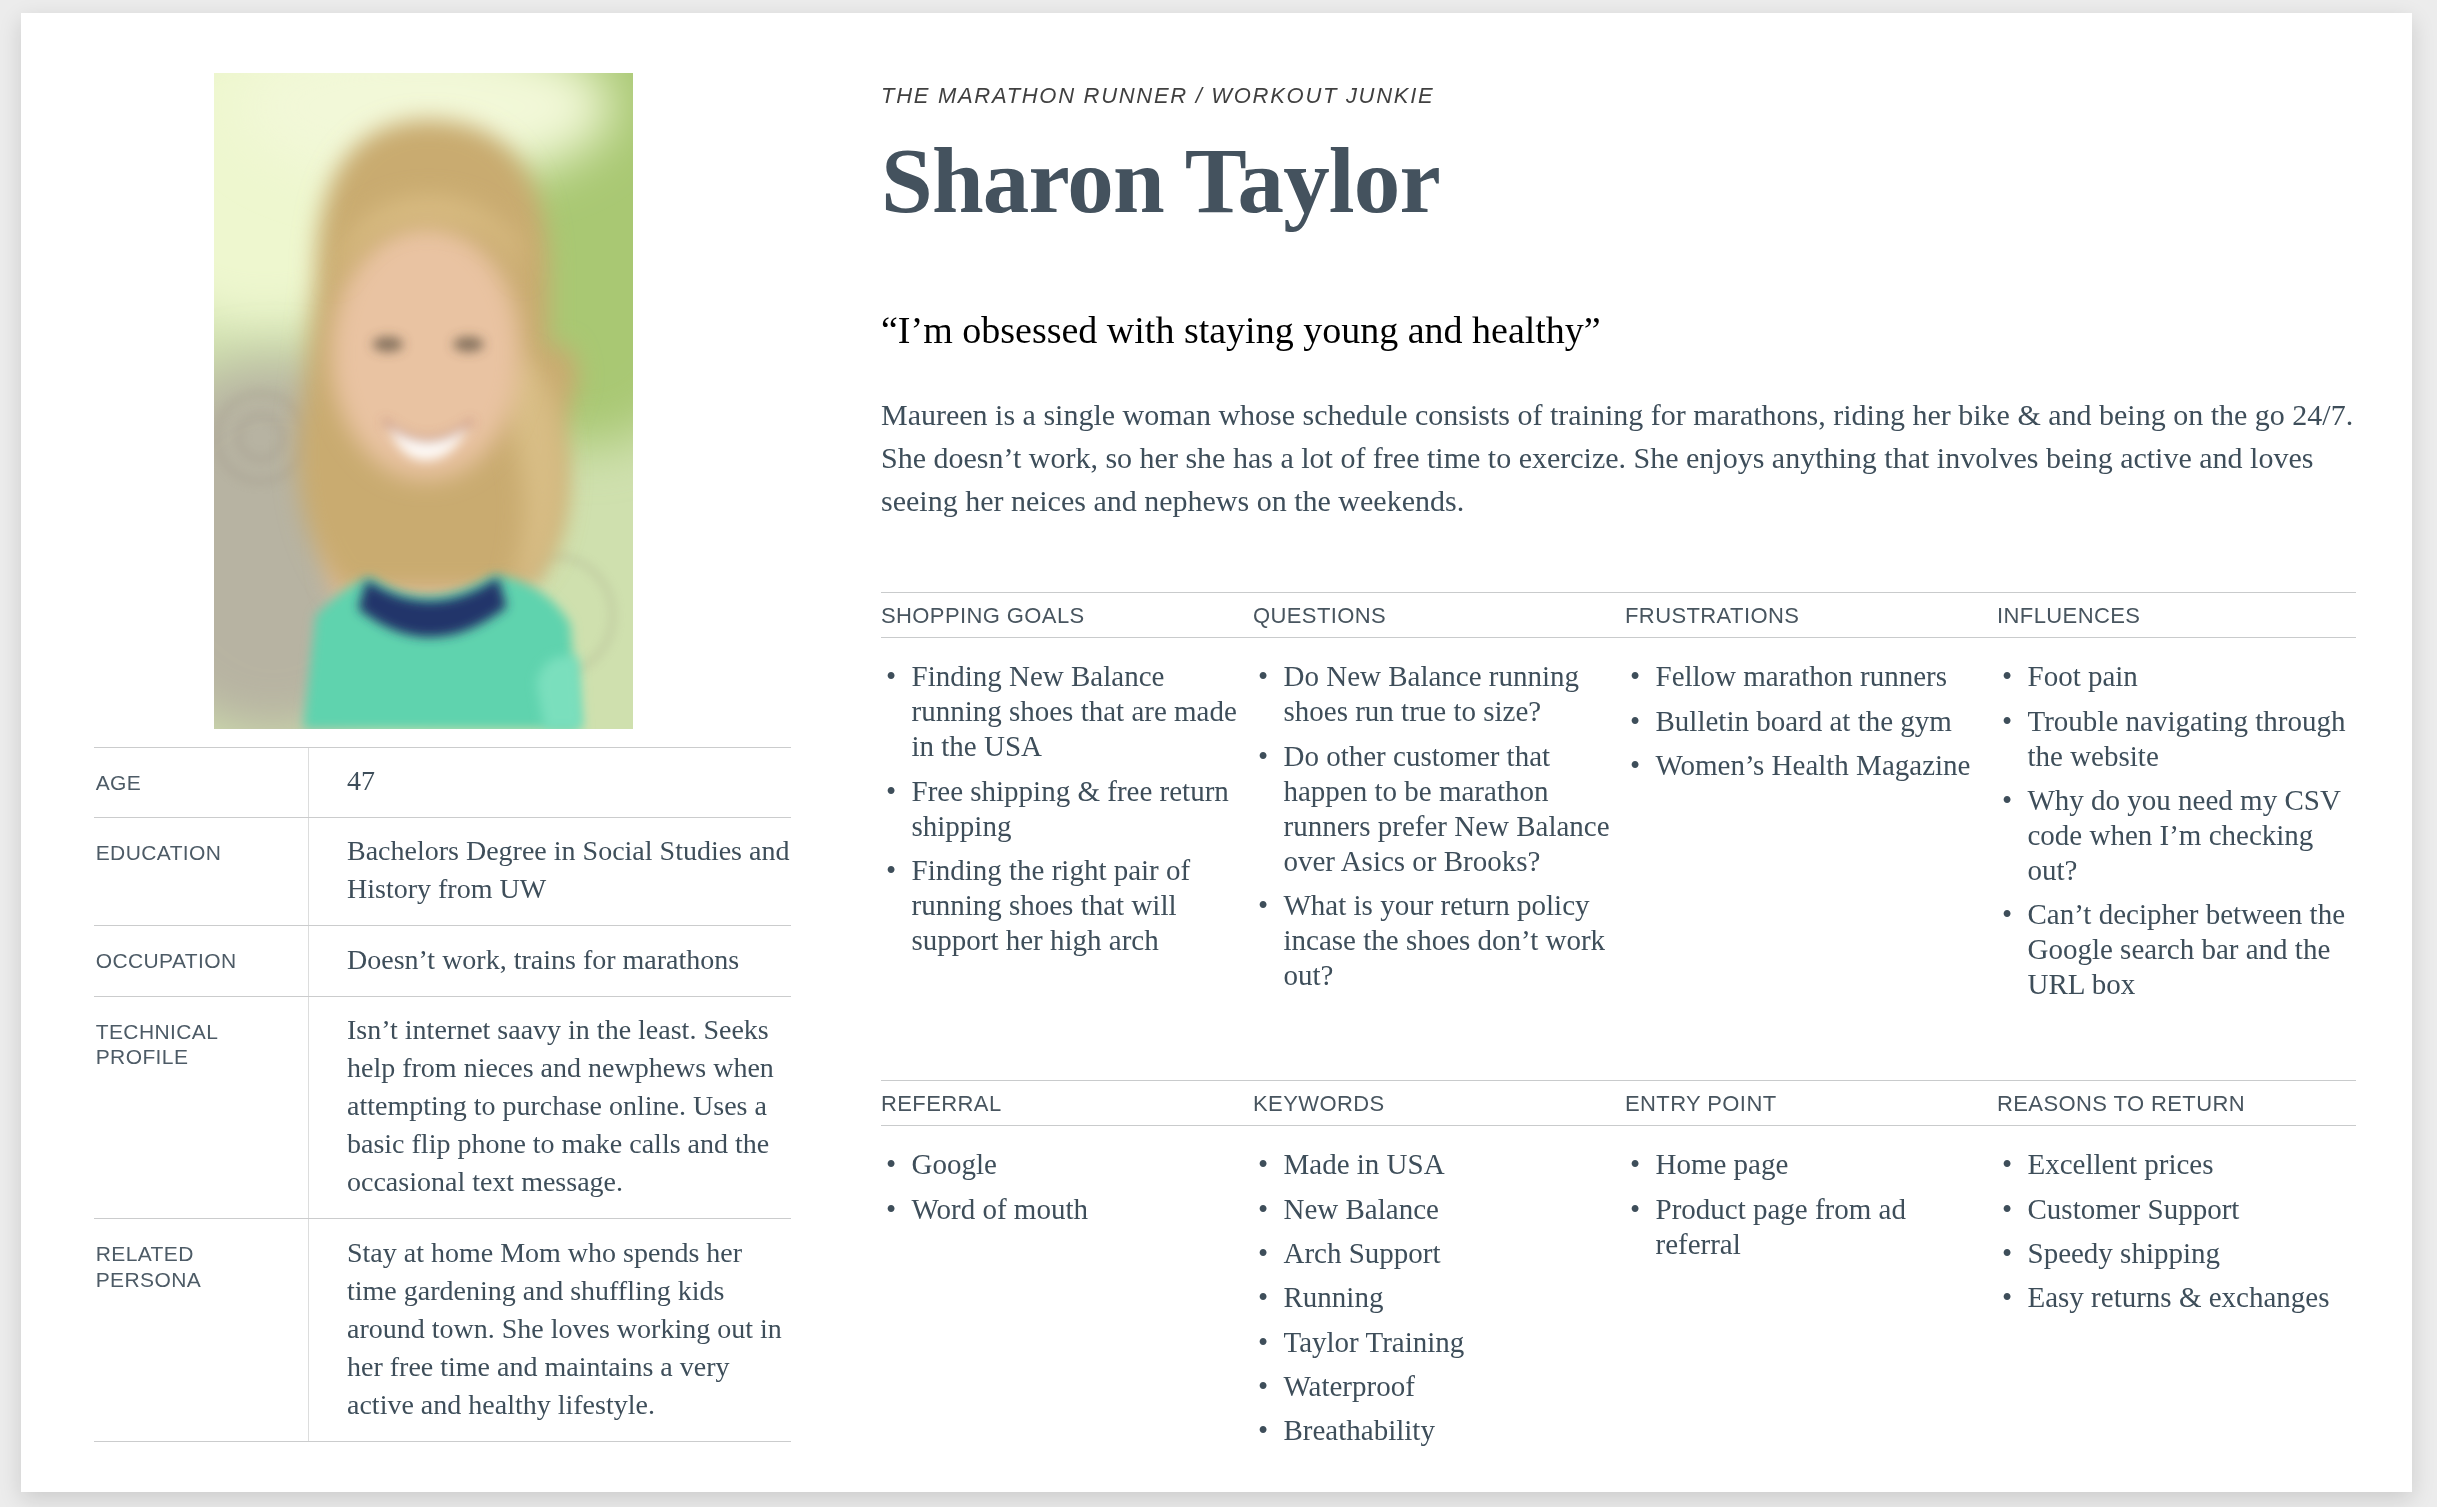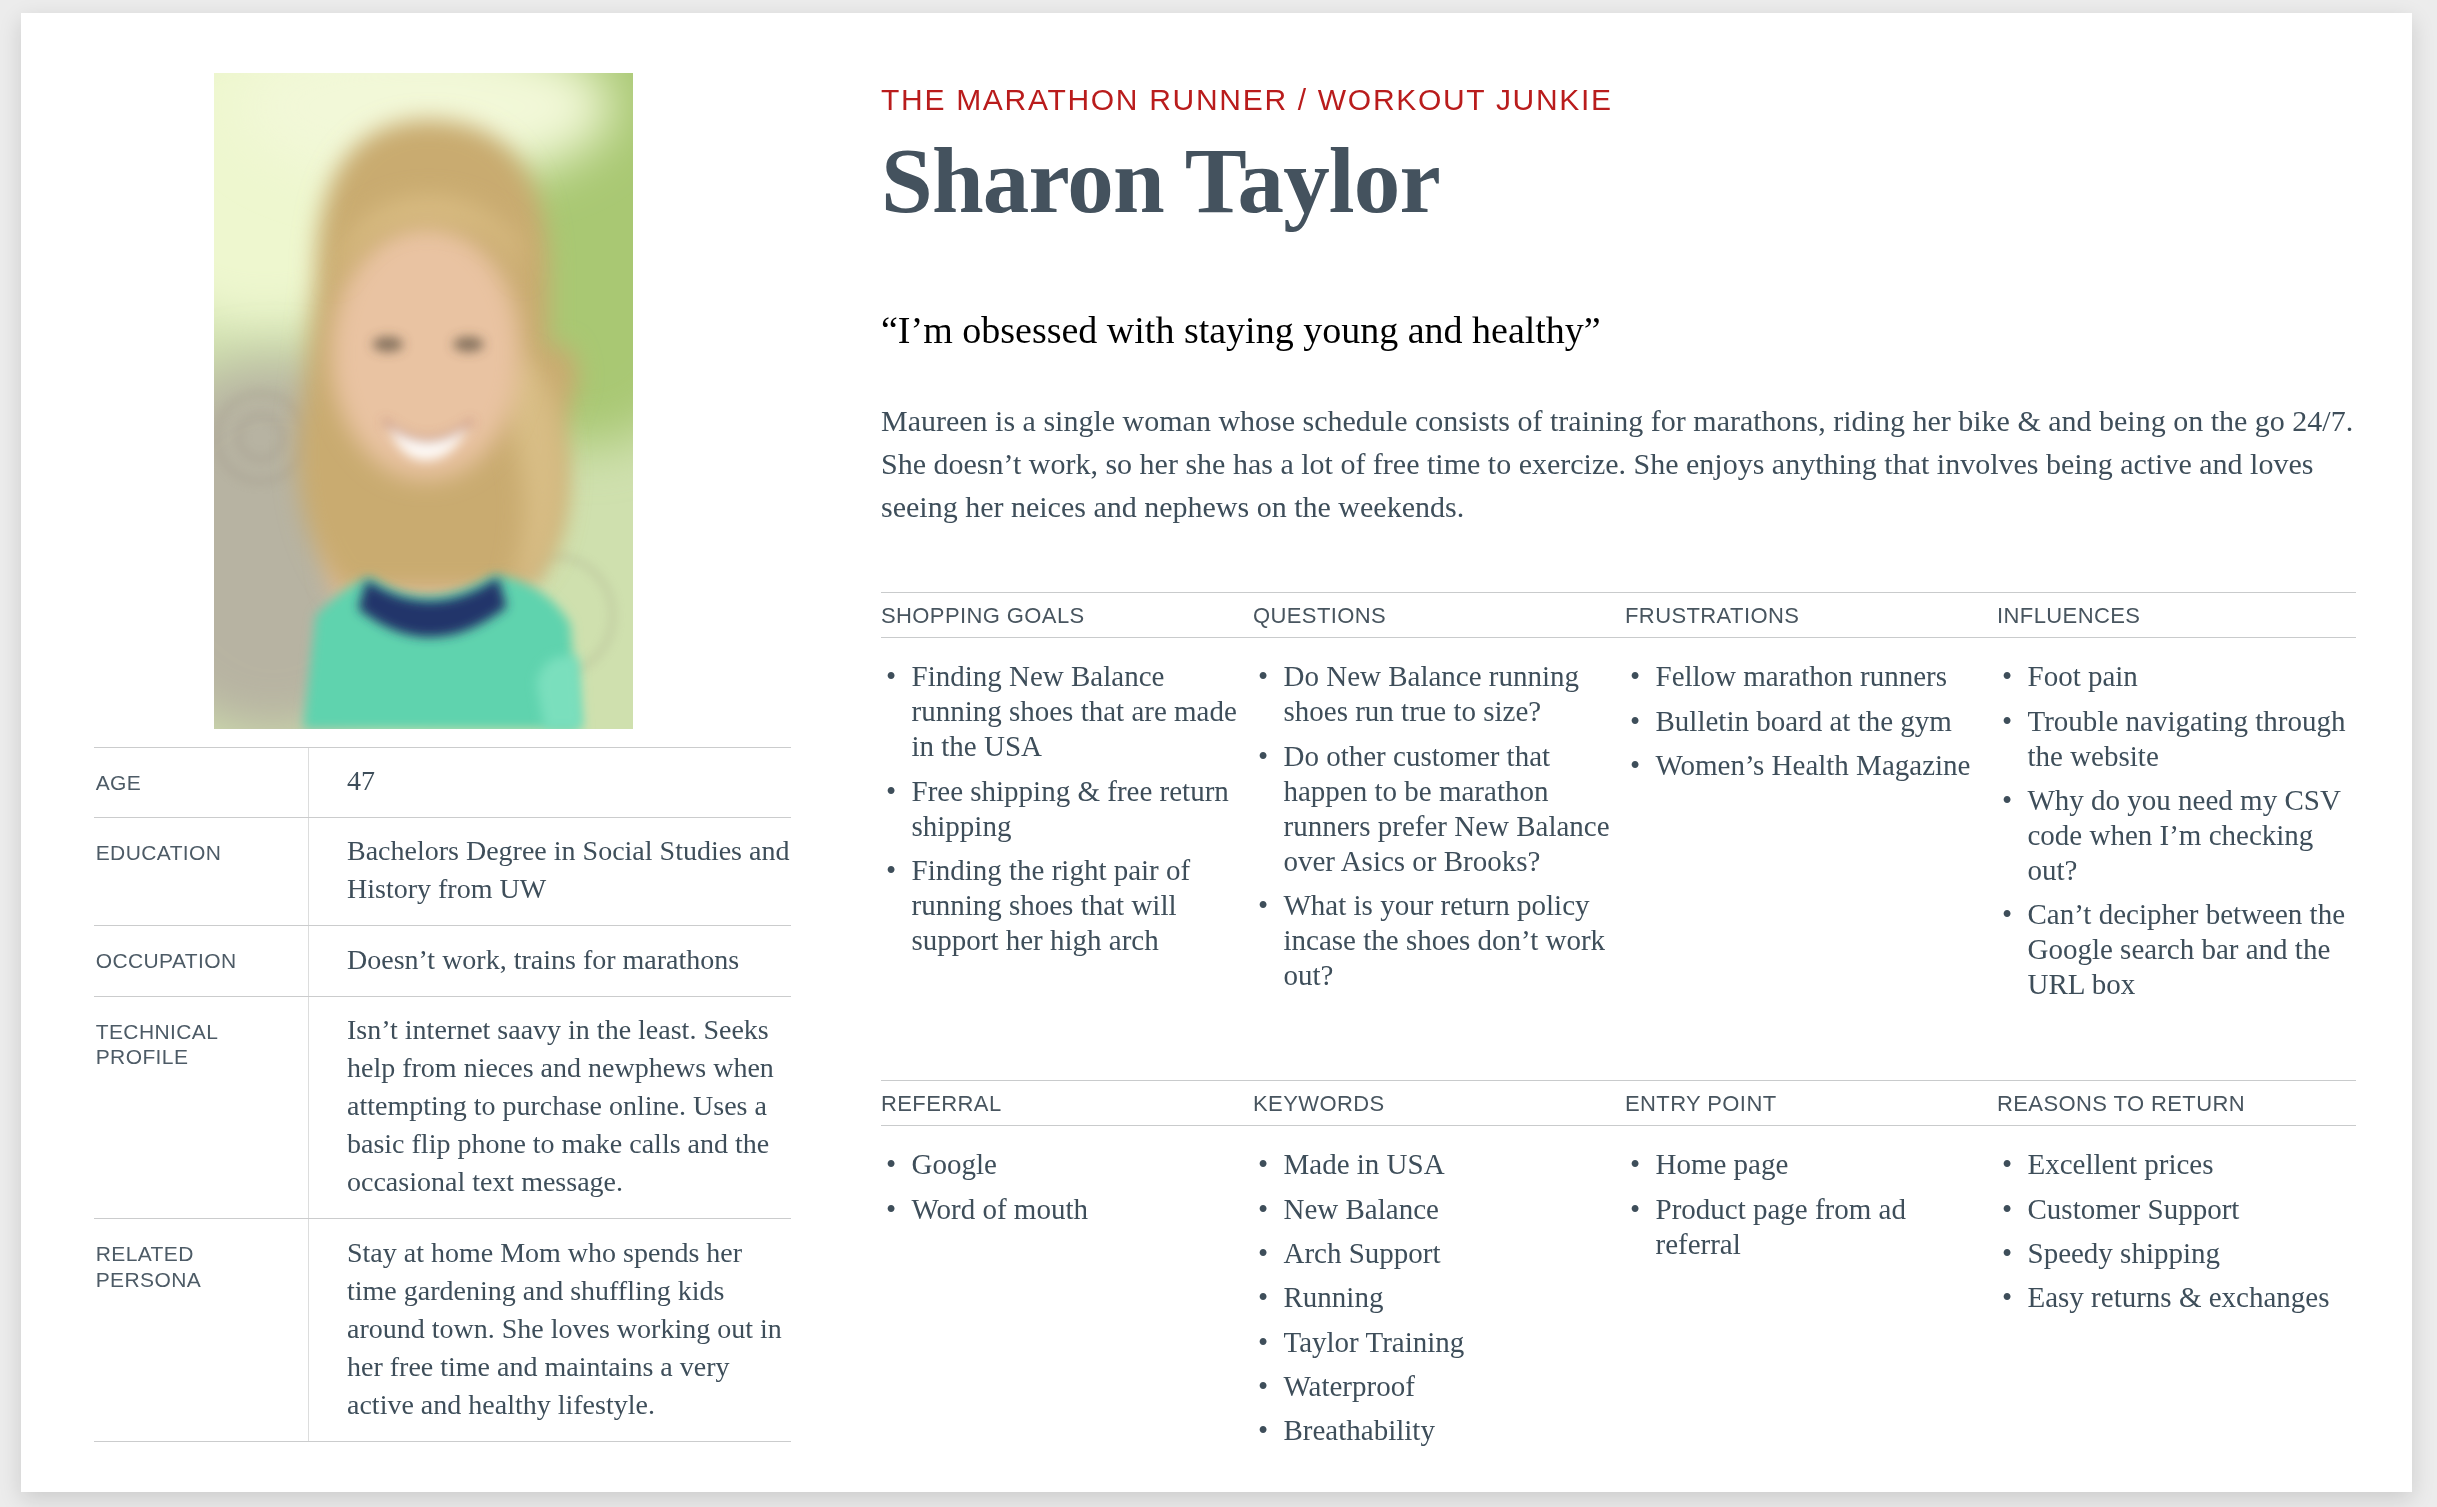--- a/index.html
+++ b/index.html
@@ -38,34 +38,34 @@
     color:#4d5b66; padding:22px 8.5px 18.6px 1.7px;
   }
   .attr-value { flex:1; padding:14.4px 0 17px 38px; }
 
   
   .main { position:absolute; left:860px; top:0; width:1490px; height:100%; }
 
   .persona-type {
     position:absolute; left:0; top:70px;
     font-family:"Liberation Sans","DejaVu Sans",sans-serif;
-    font-size:30px; letter-spacing:1.7px; color:#b91c1c;
+    font-size:22px; letter-spacing:1.7px; color:#404040;font-style:italic;
   }
   .persona-name {
     position:absolute; left:0; top:117px;
     font-size:93px; line-height:102px; color:#44525e;
     letter-spacing:-0.8px;
   }
   .persona-quote {
     position:absolute; left:0; top:295px;
     font-size:38px; color:#000000;
   }
   .persona-summary {
     position:absolute; left:0; top:380px; width:1490px;
-    font-size:30px; line-height:43px;margin-top:6px;
+    font-size:30px; line-height:43px;
   }
 
   .sections-row { position:absolute; left:0; width:1475px; }
   .row-1 { top:579px; }
   .row-2 { top:1067px; }
   .titles-grid, .lists-grid {
     display:grid; grid-template-columns:repeat(4,1fr); column-gap:13px;
   }
   .titles-grid {
     border-top:1.7px solid #c9cbcc; border-bottom:1.7px solid #c9cbcc;

